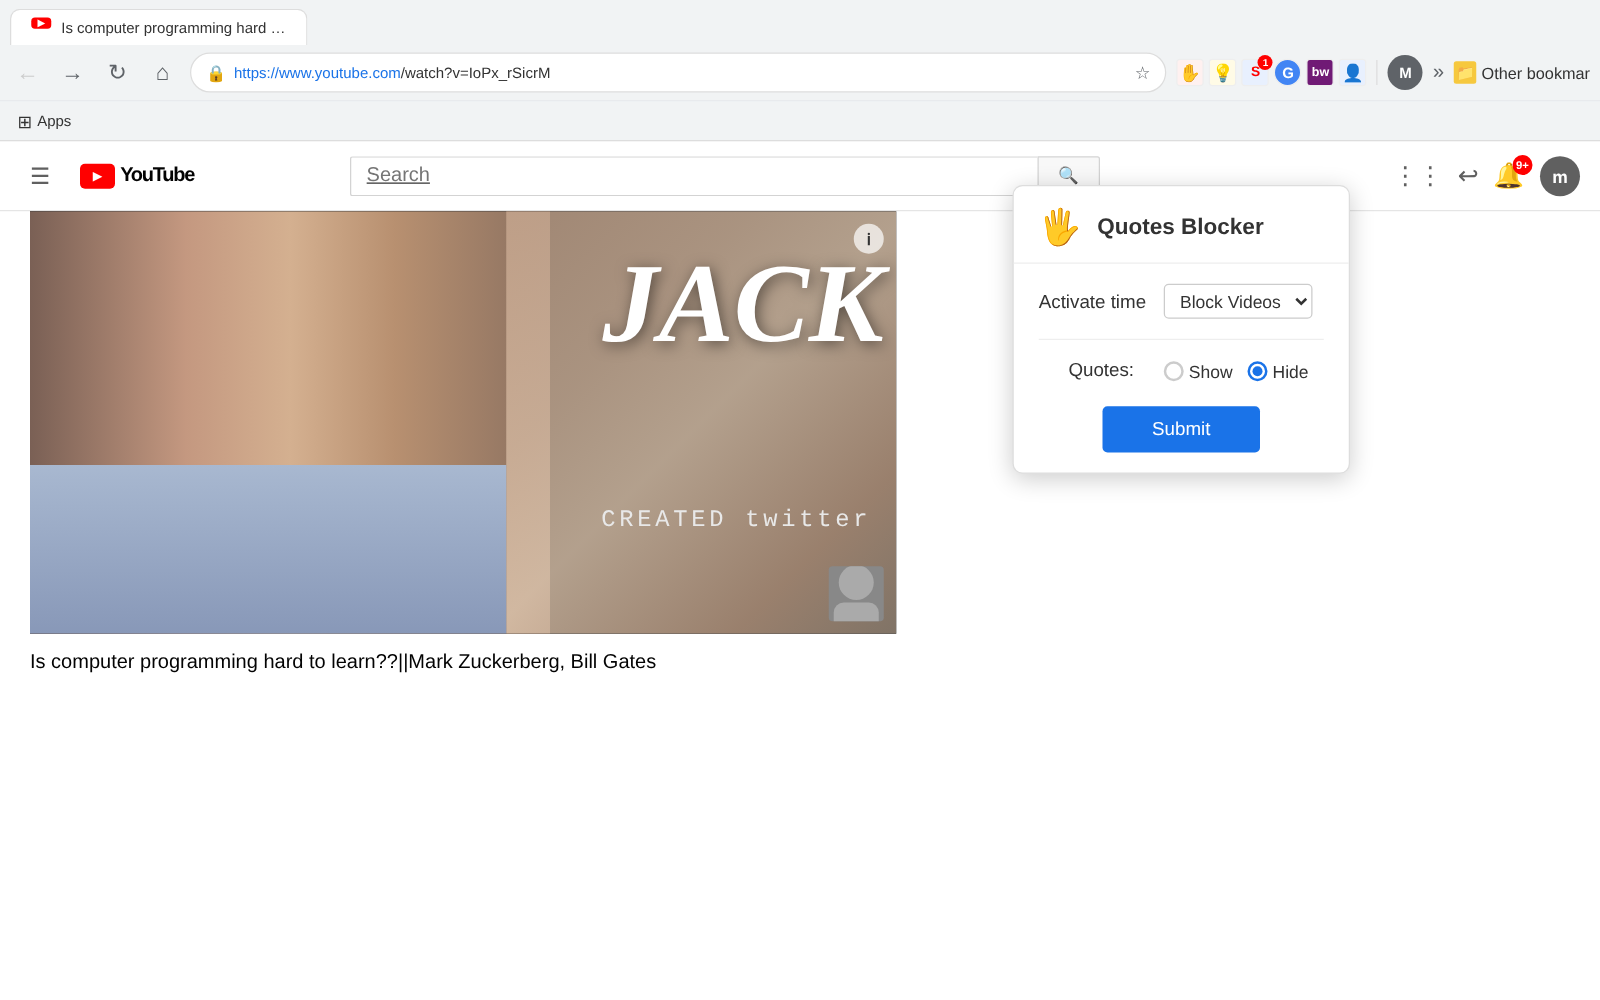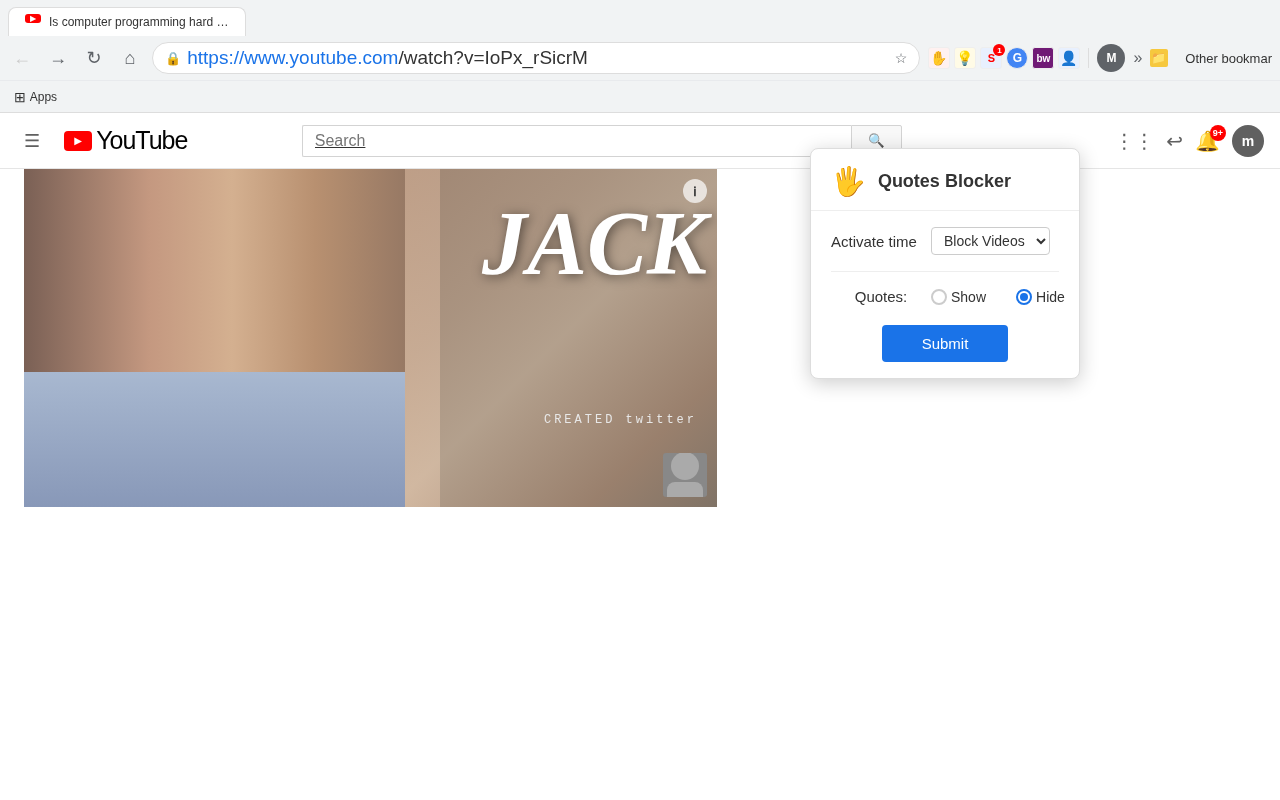--- a/index.html
+++ b/index.html
@@ -11,36 +11,36 @@
     .tab { background: #fff; border: 1px solid #ddd; border-bottom: none; border-radius: 8px 8px 0 0; padding: 6px 16px; font-size: 13px; color: #333; display: flex; align-items: center; gap: 8px; min-width: 200px; }
     .tab-favicon { width: 16px; height: 16px; }
     .tab-favicon-yt { background: red; border-radius: 3px; display: flex; align-items: center; justify-content: center; }
     .tab-favicon-yt::after { content: '▶'; color: white; font-size: 8px; }
 
     .nav-bar { height: 44px; display: flex; align-items: center; padding: 4px 8px; gap: 8px; background: #f1f3f4; }
     .nav-btn { background: none; border: none; cursor: pointer; color: #5f6368; font-size: 18px; width: 28px; height: 28px; display: flex; align-items: center; justify-content: center; border-radius: 50%; }
     .nav-btn.disabled { color: #ccc; cursor: default; }
     .address-bar-container { flex: 1; display: flex; align-items: center; background: #fff; border: 1px solid #ddd; border-radius: 20px; padding: 4px 12px; height: 32px; gap: 6px; }
     .lock-icon { color: #5f6368; font-size: 13px; }
-    .address-text { font-size: 19px; color: #333; flex: 1; }
+    .address-text { font-size: 12px; color: #333; flex: 1; }
     .address-text span { color: #1a73e8; }
     .star-icon { color: #5f6368; font-size: 14px; }
     .toolbar-icons { display: flex; align-items: center; gap: 4px; }
     .ext-icon { width: 22px; height: 22px; border-radius: 3px; display: flex; align-items: center; justify-content: center; cursor: pointer; }
     .separator { width: 1px; height: 20px; background: #ddd; margin: 0 4px; }
     .bookmark-bar { height: 32px; display: flex; align-items: center; padding: 0 8px; gap: 6px; border-top: 1px solid #e8eaed; }
     .bookmark-item { font-size: 12px; color: #333; display: flex; align-items: center; gap: 4px; cursor: pointer; padding: 2px 6px; border-radius: 4px; }
 
     
     .yt-page { display: flex; flex-direction: column; height: calc(800px - 112px); position: relative; }
     .yt-header { height: 56px; display: flex; align-items: center; padding: 0 16px; gap: 16px; border-bottom: 1px solid #e5e5e5; }
     .hamburger { font-size: 18px; cursor: pointer; color: #606060; padding: 8px; }
     .yt-logo { display: flex; align-items: center; gap: 4px; cursor: pointer; }
     .yt-logo-icon { background: red; border-radius: 4px; width: 28px; height: 20px; display: flex; align-items: center; justify-content: center; color: white; font-size: 10px; }
-    .yt-logo-text { font-size: 25px; font-weight: normal; color: #030303; letter-spacing: -1px; font-family: 'Arial', sans-serif; }
+    .yt-logo-text { font-size: 16px; font-weight: bold; color: #030303; letter-spacing: -1px; font-family: 'Arial', sans-serif; }
     .yt-search { flex: 1; display: flex; max-width: 600px; margin: 0 auto; }
     .yt-search input { flex: 1; border: 1px solid #d3d3d3; border-right: none; border-radius: 2px 0 0 2px; padding: 6px 12px; font-size: 16px; outline: none; color: #333; }
     .yt-search-btn { background: #f8f8f8; border: 1px solid #d3d3d3; border-radius: 0 2px 2px 0; padding: 6px 16px; cursor: pointer; color: #606060; }
     .yt-header-right { display: flex; align-items: center; gap: 12px; margin-left: auto; }
     .yt-grid-icon { font-size: 20px; color: #606060; cursor: pointer; }
     .yt-feedback-icon { font-size: 20px; color: #606060; cursor: pointer; }
     .yt-bell { position: relative; cursor: pointer; }
     .yt-bell-badge { position: absolute; top: -4px; right: -6px; background: red; color: white; border-radius: 50%; font-size: 9px; width: 16px; height: 16px; display: flex; align-items: center; justify-content: center; font-weight: bold; }
     .yt-avatar { width: 32px; height: 32px; border-radius: 50%; background: #606060; color: white; display: flex; align-items: center; justify-content: center; font-size: 14px; font-weight: bold; cursor: pointer; }
 
@@ -58,21 +58,21 @@
     .extension-popup { position: absolute; top: 148px; right: 200px; width: 270px; background: white; border: 1px solid #ddd; border-radius: 8px; box-shadow: 0 4px 20px rgba(0,0,0,0.2); padding: 0; z-index: 1000; }
     .popup-header { display: flex; align-items: center; gap: 12px; padding: 16px 20px 12px; border-bottom: 1px solid #eee; }
     .popup-hand-icon { font-size: 28px; }
     .popup-title { font-size: 18px; font-weight: 600; color: #333; }
     .popup-body { padding: 16px 20px; }
     .popup-row { display: flex; align-items: center; margin-bottom: 16px; }
     .popup-label { font-size: 15px; color: #333; min-width: 100px; }
     .popup-select { border: 1px solid #ccc; border-radius: 4px; padding: 4px 8px; font-size: 14px; color: #333; background: #fff; cursor: pointer; }
     .popup-radio-row { display: flex; align-items: center; margin-bottom: 20px; }
     .popup-radio-label { font-size: 15px; color: #333; min-width: 100px; text-align: center; }
-    .popup-radios { display: flex; align-items: center; gap: 30px; }
+    .popup-radios { display: flex; align-items: center; gap: 12px; }
     .radio-option { display: flex; align-items: center; gap: 4px; cursor: pointer; font-size: 14px; color: #333; }
     .radio-circle { width: 16px; height: 16px; border-radius: 50%; border: 2px solid #ccc; display: flex; align-items: center; justify-content: center; }
     .radio-circle.selected { border-color: #1a73e8; }
     .radio-circle.selected::after { content: ''; width: 8px; height: 8px; background: #1a73e8; border-radius: 50%; }
     .popup-divider { height: 1px; background: #eee; margin: 0 0 16px; }
     .popup-submit { display: flex; justify-content: center; }
     .submit-btn { background: #1a73e8; color: white; border: none; border-radius: 4px; padding: 10px 40px; font-size: 15px; cursor: pointer; font-weight: 500; }
   </style>
 </head>
 <body>
@@ -110,21 +110,21 @@
         <span style="color:red; font-weight:bold; font-size:11px;">S</span>
         <span style="position:absolute; top:-4px; right:-4px; background:red; color:white; border-radius:50%; font-size:8px; width:12px; height:12px; display:flex; align-items:center; justify-content:center;">1</span>
       </div>
       <div class="ext-icon" style="background:#4285f4; color:white; border:1px solid #eee; font-size:12px; font-weight:bold; border-radius:50%;">G</div>
       <div class="ext-icon" style="background:#701a75; color:white; border:1px solid #eee; font-size:10px; font-weight:bold;">bw</div>
       <div class="ext-icon" style="background:#e8f0fe; color:#4285f4; border:1px solid #eee; font-size:14px;">👤</div>
       <div class="separator"></div>
       <div class="ext-icon" style="background:#5f6368; color:white; border-radius:50%; border:none; font-size:12px; font-weight:bold; width:28px; height:28px;">M</div>
       <span style="font-size:16px; color:#5f6368; cursor:pointer; padding:0 4px;">»</span>
       <div class="ext-icon" style="background:#f6c83e; color:#333; border:none; font-size:12px; border-radius:2px; width:18px; height:18px;">📁</div>
-      <span style="font-size:13px; color:#333;margin-left:13px;">Other bookmar</span>
+      <span style="font-size:13px; color:#333;">Other bookmar</span>
     </div>
   </div>
 
   <div class="bookmark-bar">
     <div class="bookmark-item">
       <span style="font-size:14px;">⊞</span>
       <span>Apps</span>
     </div>
   </div>
 </div>
@@ -160,33 +160,36 @@
         <div style="width:100%; height:100%; position:relative; overflow:hidden;">
 
           <div style="position:absolute; left:0; top:0; width:60%; height:100%; background: linear-gradient(to right, #7a6055 0%, #c49880 30%, #d4b090 50%, #b89070 70%, #8a7060 100%);"></div>
 
           <div style="position:absolute; right:0; top:0; width:45%; height:100%; background: linear-gradient(135deg, #c8a890 0%, #d4b8a0 30%, #e0c8b0 50%, #c0a088 80%, #a09080 100%); opacity:0.8;"></div>
 
           <div style="position:absolute; bottom:0; left:0; width:55%; height:40%; background: linear-gradient(to bottom, #a8b8d0, #8898b8);"></div>
 
           <div style="position:absolute; top:30px; right:10px; color:white; font-size:90px; font-weight:900; font-style:italic; text-shadow:2px 2px 12px rgba(0,0,0,0.5); font-family: Georgia, serif; line-height:1;">JACK</div>
 
-          <div style="position:absolute; bottom:80px; right:20px; color:#e8e8e8; font-size:12px; letter-spacing:3px; font-family:'Courier New',monospace;">CREATED twitter</div>
+          <div style="position:absolute; bottom:80px; right:20px; color:#e8e8e8; font-size:19px; letter-spacing:3px; font-family:'Courier New',monospace;">CREATED twitter</div>
 
           <div class="video-info-btn">ℹ</div>
 
           <div class="video-avatar-thumb">
             <div style="text-align:center;">
               <div style="width:28px; height:28px; background:#aaa; border-radius:50%; margin:0 auto;"></div>
               <div style="width:36px; height:16px; background:#aaa; border-radius:8px 8px 0 0; margin:2px auto 0;"></div>
             </div>
           </div>
         </div>
       </div>
 
+      <div class="video-title">
+        <a href="#">Is computer programming hard to learn??||Mark Zuckerberg, Bill Gates</a>
+      </div>
     </div>
   </div>
 </div>
 
 <div class="extension-popup">
   <div class="popup-header">
     <span class="popup-hand-icon">🖐</span>
     <span class="popup-title">Quotes Blocker</span>
   </div>
   <div class="popup-body">

